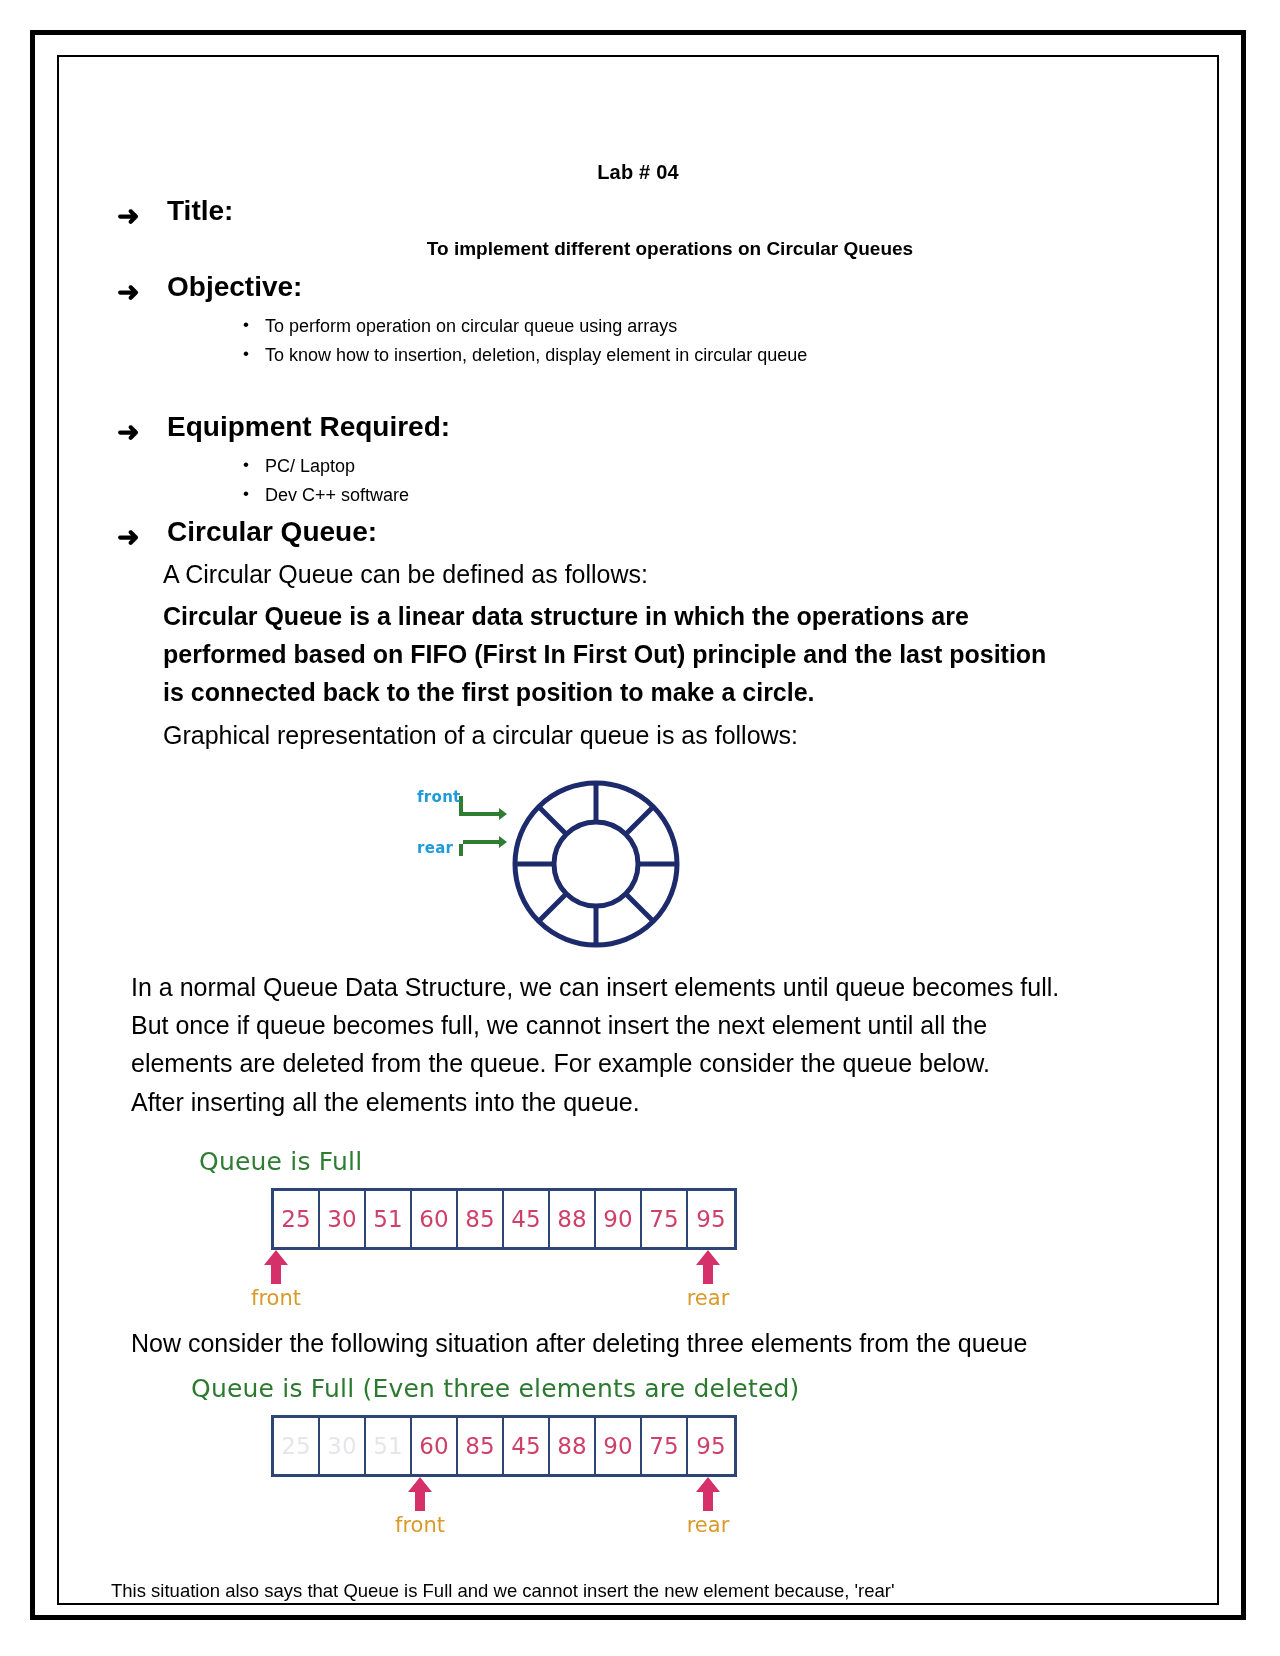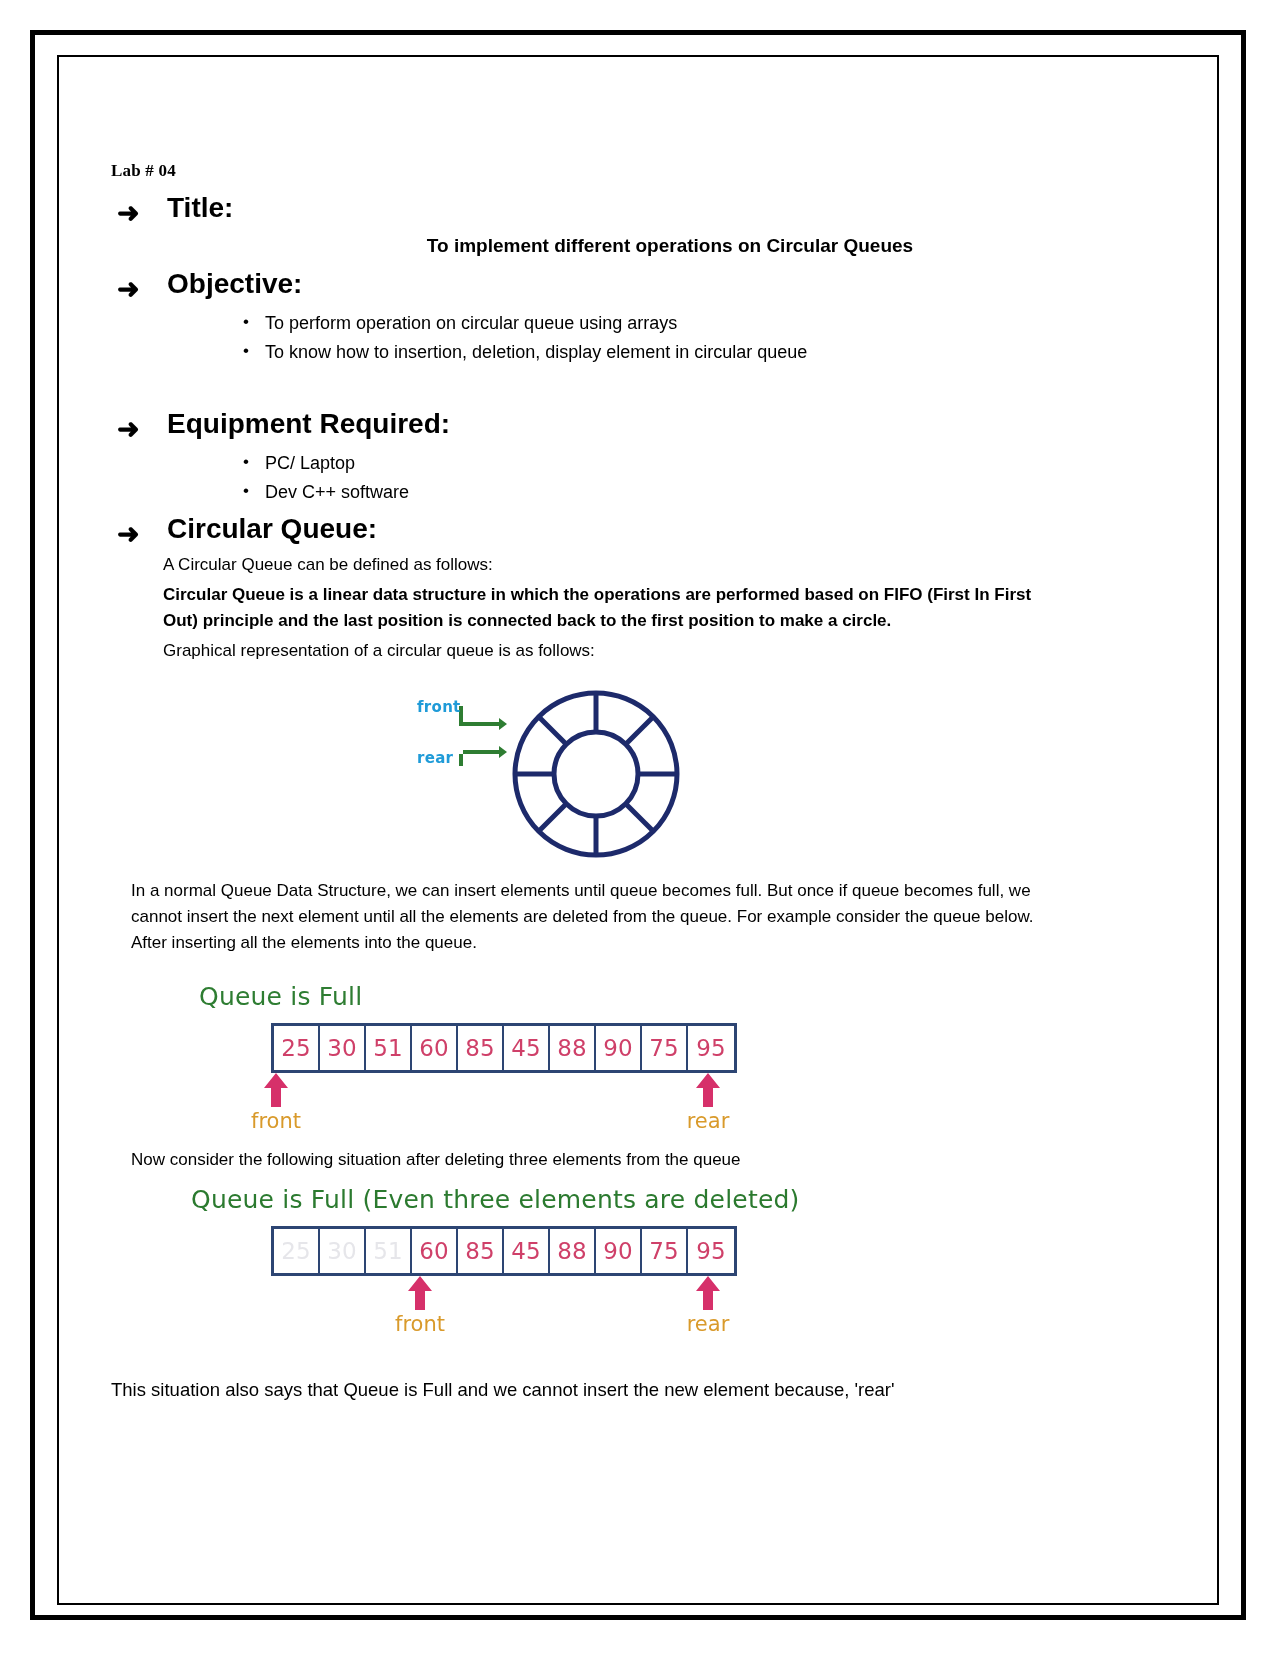--- a/index.html
+++ b/index.html
@@ -42,26 +42,25 @@
     left: 0;
     top: 0;
     right: 0;
     bottom: 0;
     padding: 0 52px 0 52px;
     box-sizing: border-box;
   }
 
   
   .doc-title {
-    text-align: left;
-    font-weight: bold;
-    font-size: 17px;
+    text-align: center;
+    font-weight: bold;
+    font-size: 20px;
     margin-top: 104px;
     letter-spacing: 0.2px;
-    font-family: Liberation Serif, serif;
   }
 
   .head-row {
     display: flex;
     align-items: flex-start;
     margin-top: 10px;
   }
   .arrow-bullet {
     width: 56px;
     flex: 0 0 56px;
@@ -99,21 +98,21 @@
   }
   ul.bullets li::before {
     content: "\2022";
     position: absolute;
     left: 0;
     top: -1px;
     font-size: 17px;
   }
 
   .body-para {
-    font-size: 17px;
+    font-size: 25px;
     line-height: 1.53;
     margin: 4px 0 0 52px;
     max-width: 900px;
   }
   .body-para.bold { font-weight: bold; }
   .body-para.wide { margin-left: 20px; max-width: 930px; }
   .body-para.tight { margin-top: 0; }
 
   .spacer-sm { height: 14px; }
   .spacer-md { height: 30px; }
@@ -152,21 +151,21 @@
 
   .cells {
     display: inline-flex;
     border: 3px solid #2d4573;
     background: #ffffff;
     margin-left: 72px;
   }
   .cells.c2 { margin-left: 72px; }
   .cell {
     width: 46px;
-    height: 44px;
+    height: 56px;
     border-right: 2px solid #2d4573;
     display: flex;
     align-items: center;
     justify-content: center;
     font-family: "DejaVu Sans", sans-serif;
     font-size: 23px;
     color: #cf4069;
     background: #ffffff;
     box-sizing: border-box;
   }

